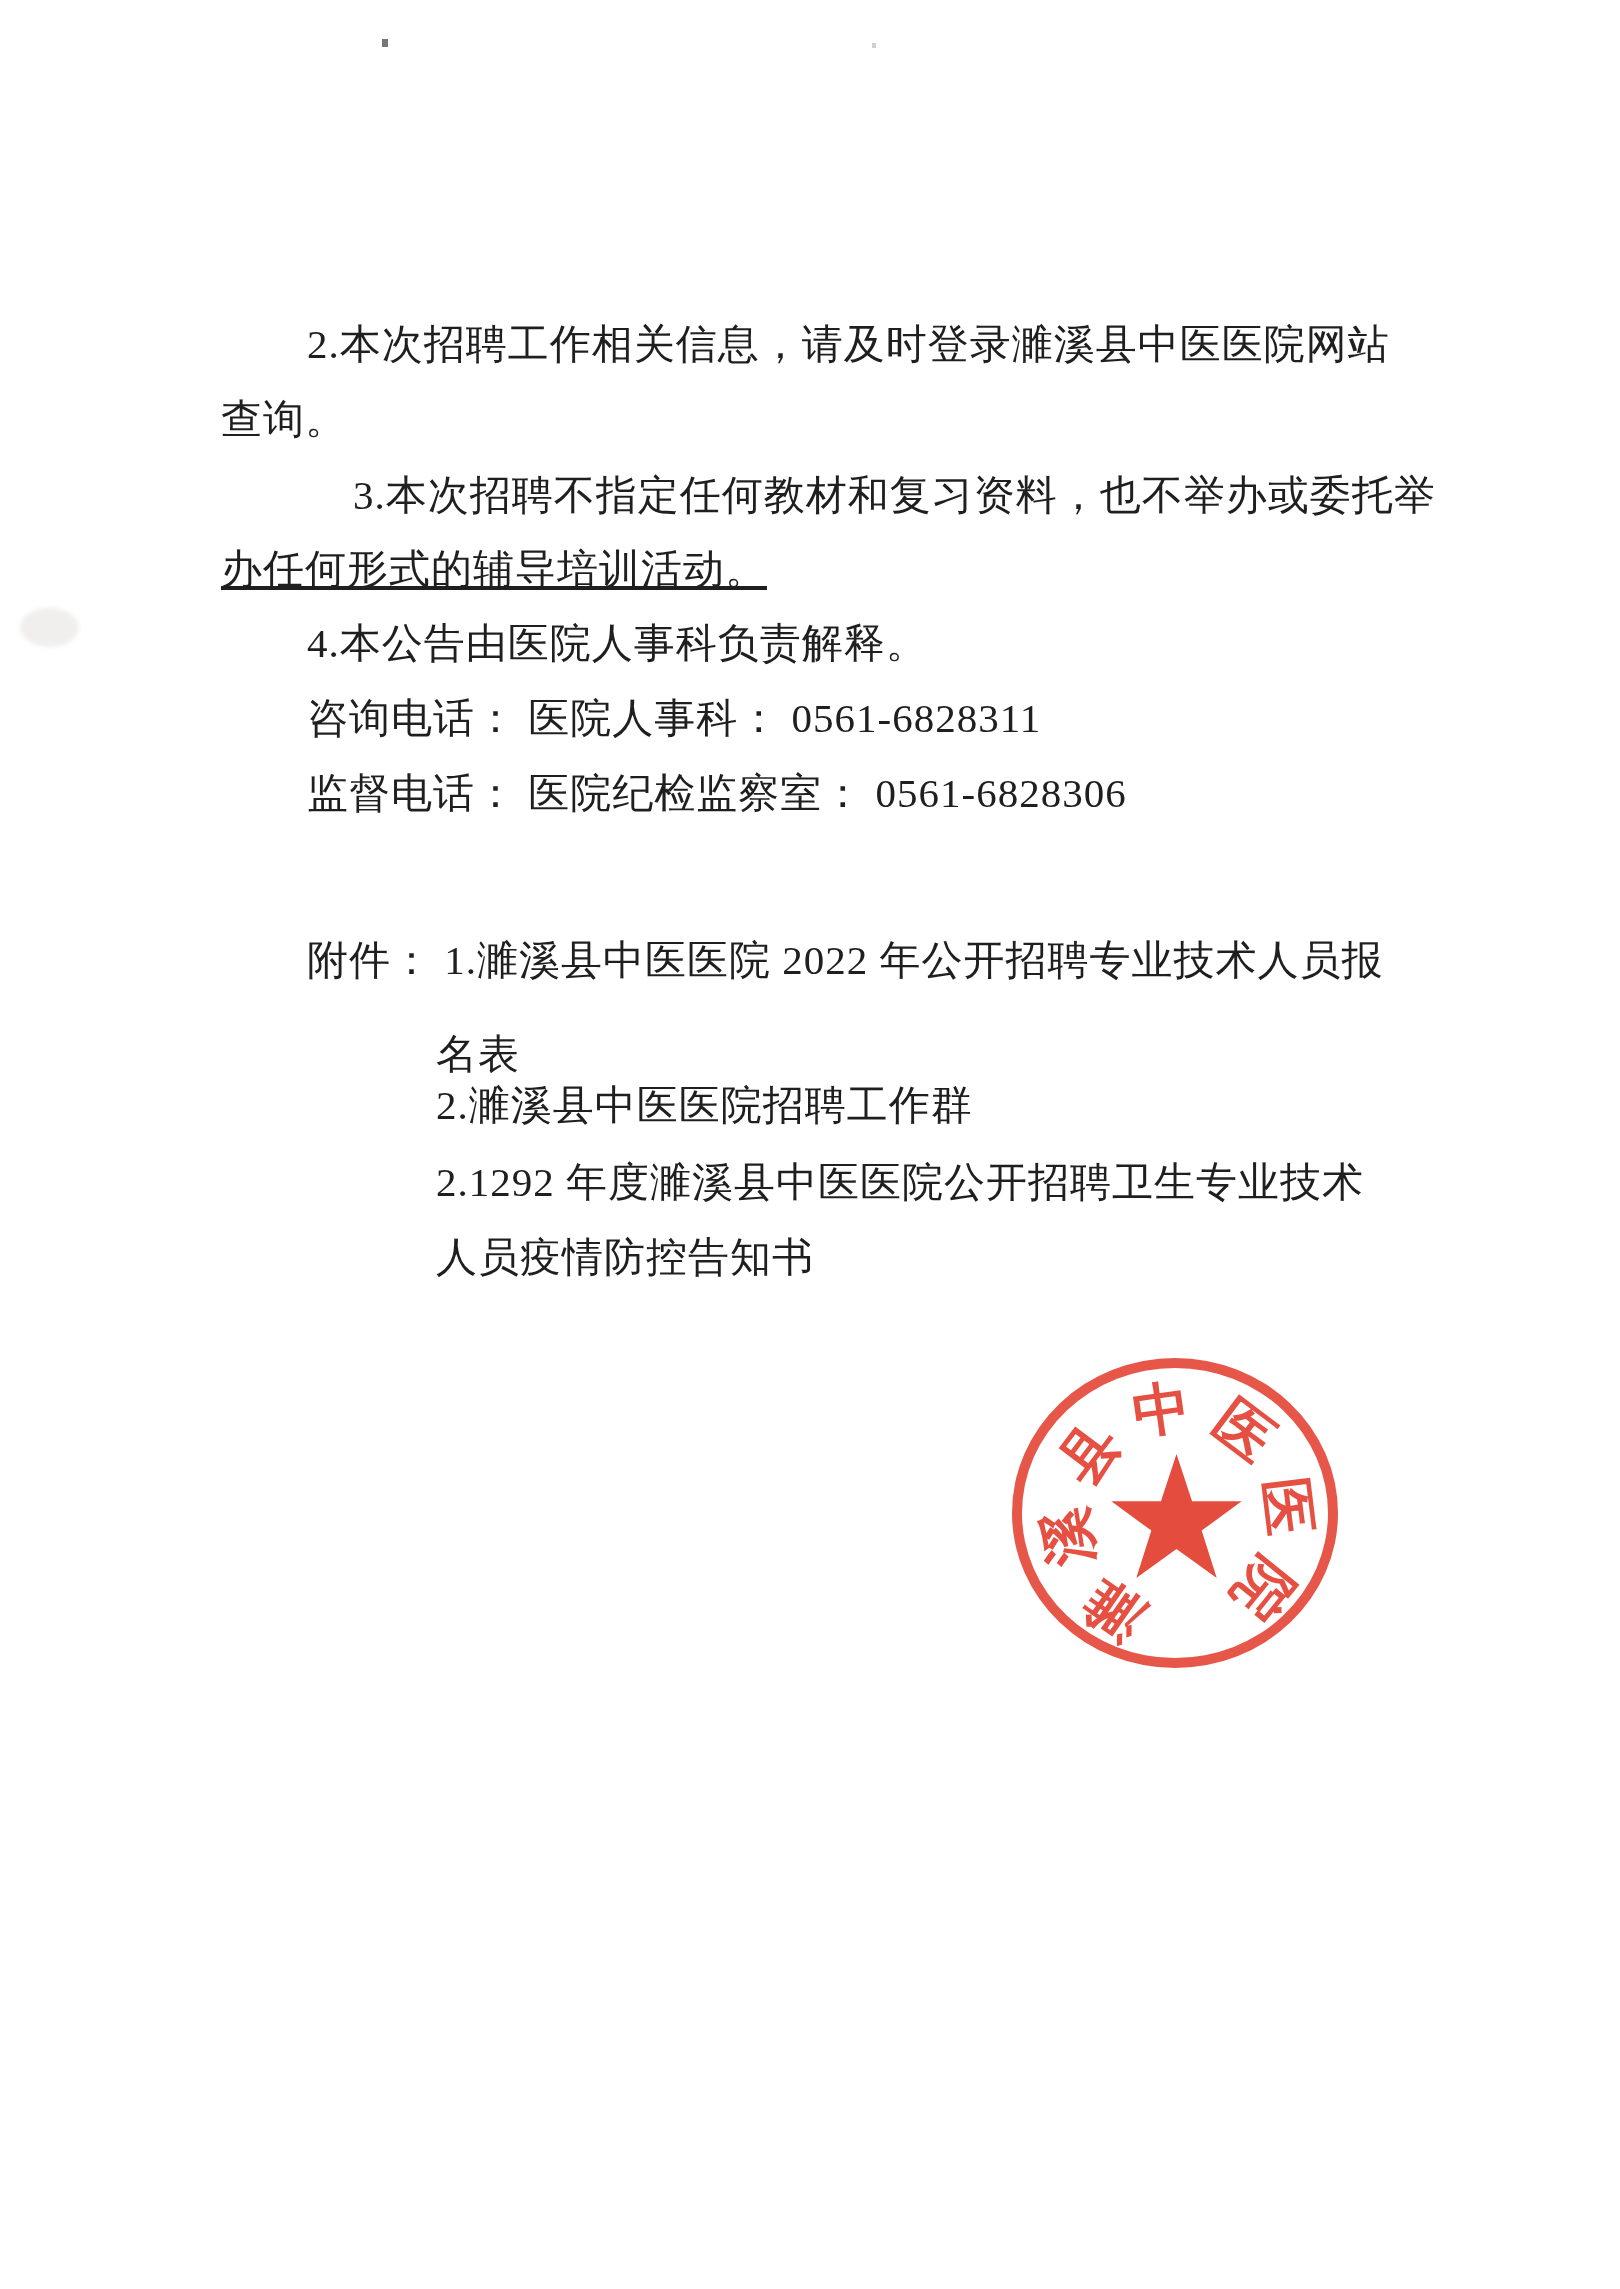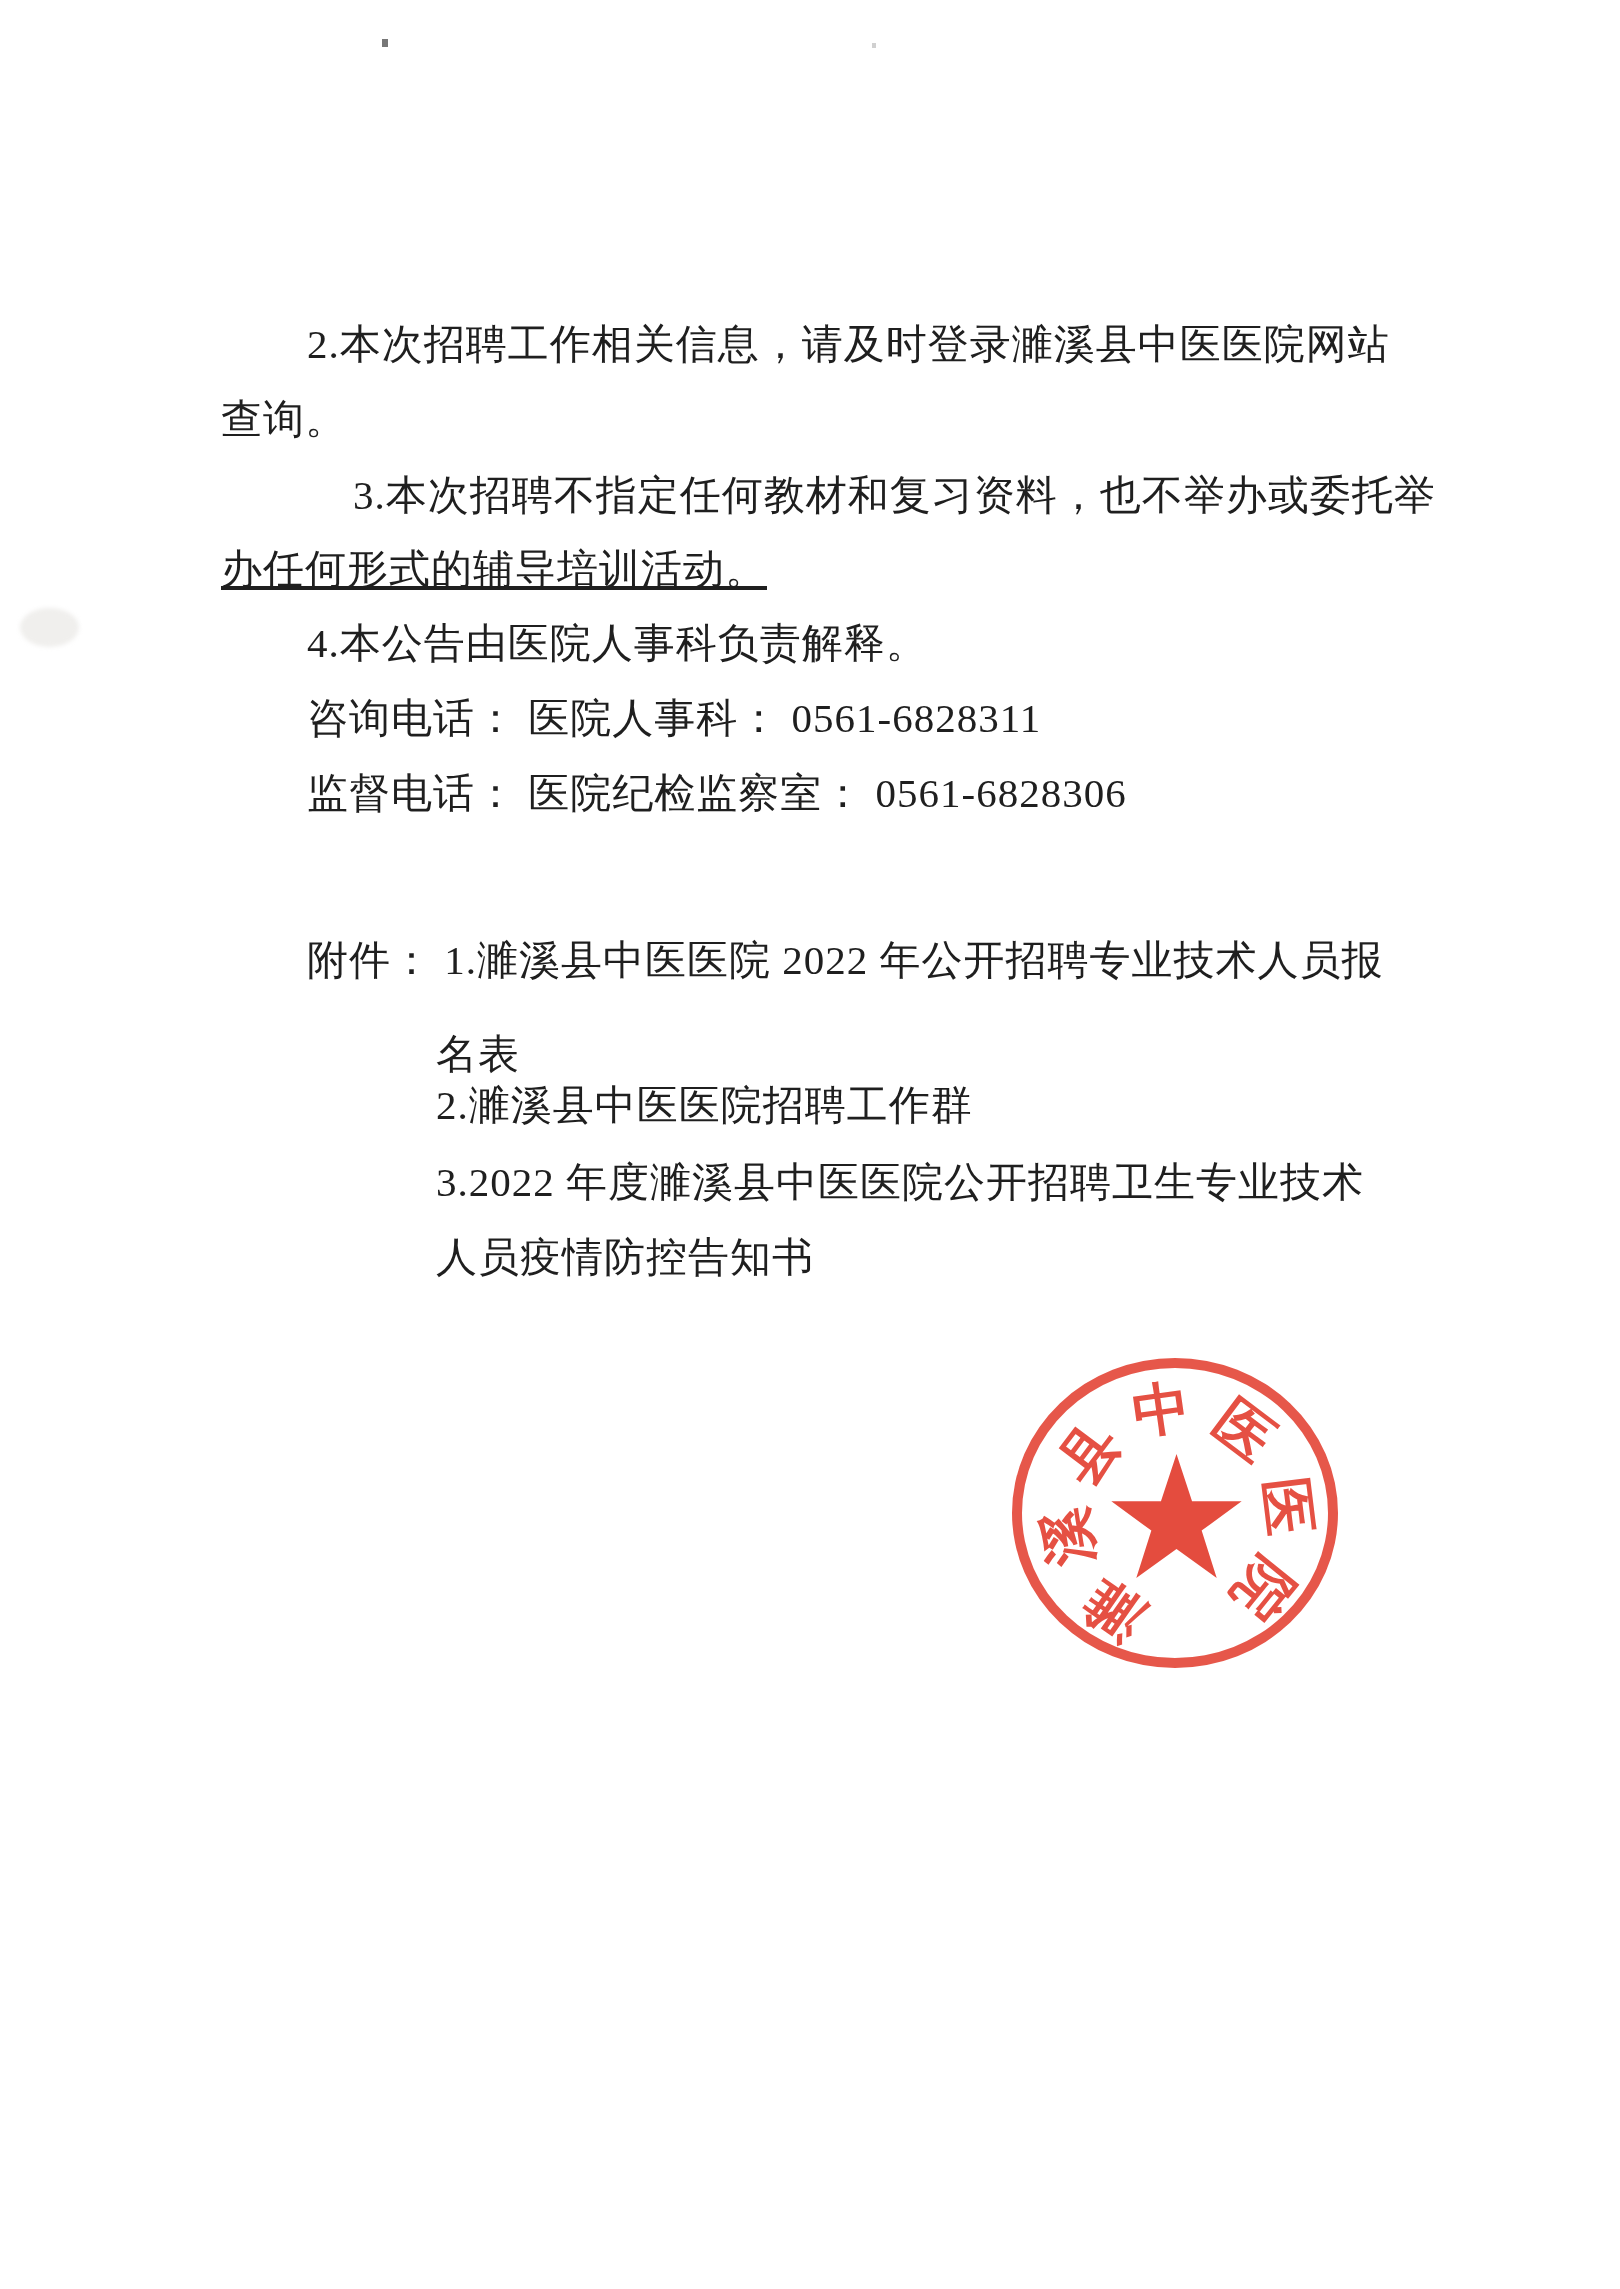--- a/index.html
+++ b/index.html
@@ -70,21 +70,21 @@
       <div class="tline" style="left: 307px; top: 322px;">2.本次招聘工作相关信息，请及时登录濉溪县中医医院网站</div>
       <div class="tline" style="left: 221px; top: 397px;">查询。</div>
       <div class="tline" style="left: 307px; top: 473px; margin-left: 46px;">3.本次招聘不指定任何教材和复习资料，也不举办或委托举</div>
       <div class="tline" style="left: 221px; top: 547px; text-decoration: underline;">办任何形式的辅导培训活动。</div>
       <div class="tline" style="left: 307px; top: 621px;">4.本公告由医院人事科负责解释。</div>
       <div class="tline" style="left: 307px; top: 696px;">咨询电话： 医院人事科： 0561-6828311</div>
       <div class="tline" style="left: 307px; top: 771px;">监督电话： 医院纪检监察室： 0561-6828306</div>
       <div class="tline" style="left: 307px; top: 929px; margin-top: 9px;">附件： 1.濉溪县中医医院 2022 年公开招聘专业技术人员报</div>
       <div class="tline" style="left: 436px; top: 1006px; margin-top: 26px;">名表</div>
       <div class="tline" style="left: 436px; top: 1083px;">2.濉溪县中医医院招聘工作群</div>
-      <div class="tline" style="left: 436px; top: 1160px;">3.2022 年度濉溪县中医医院公开招聘卫生专业技术</div>
+      <div class="tline" style="left: 436px; top: 1160px;">2.1292 年度濉溪县中医医院公开招聘卫生专业技术</div>
       <div class="tline" style="left: 436px; top: 1235px;">人员疫情防控告知书</div>
     </div>
 
   <div id="seal">
     <div class="seal-ring"></div>
     <svg class="seal-star" width="137" height="137" viewBox="0 0 140 140">
       <polygon points="70,0 85.9,48.2 136.6,48.4 95.7,78.3 111.1,126.6 70,97 28.9,126.6 44.3,78.3 3.4,48.4 54.1,48.2" fill="#e2392a"></polygon>
     </svg>
     <div id="seal-ring-chars">
         <span class="seal-char" style="left: 1086px; top: 1571px; color: rgb(226, 57, 42); transform: rotate(-145deg);">濉</span>

